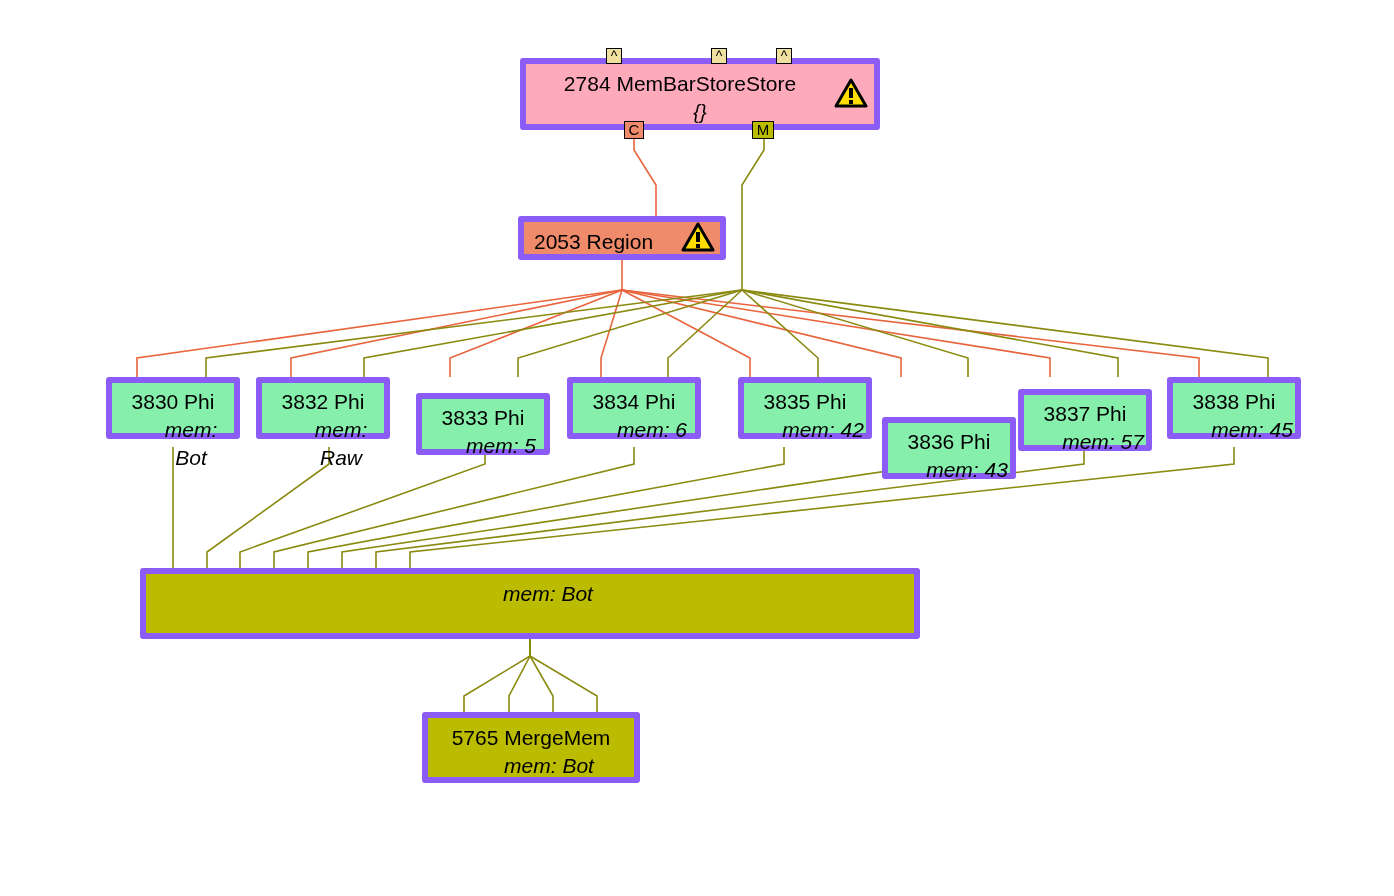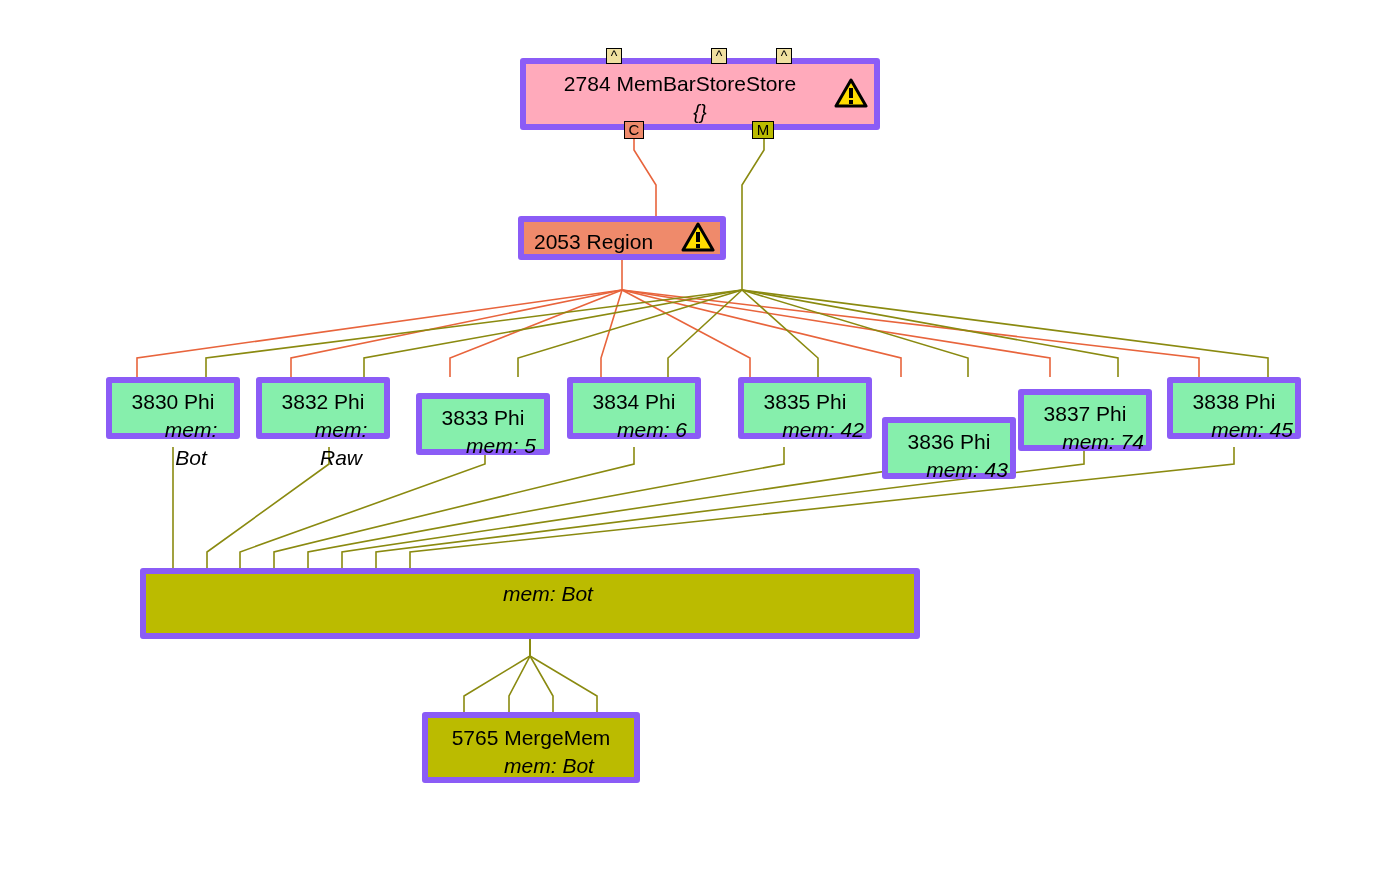--- a/index.html
+++ b/index.html
@@ -109,21 +109,21 @@
     <div class="node phi" style="left: 718px; top: 377px; margin-left: 20px;">
       <span class="l1">3835 Phi</span>
       <span class="l2">mem: 42</span>
     </div>
     <div class="node phi" style="left: 882px; top: 377px; margin-top: 40px;">
       <span class="l1">3836 Phi</span>
       <span class="l2">mem: 43</span>
     </div>
     <div class="node phi" style="left: 1018px; top: 389px;">
       <span class="l1">3837 Phi</span>
-      <span class="l2">mem: 74</span>
+      <span class="l2">mem: 57</span>
     </div>
     <div class="node phi" style="left: 1167px; top: 377px;">
       <span class="l1">3838 Phi</span>
       <span class="l2">mem: 45</span>
     </div>
   </div>
 
 <div class="node merge" style="left:140px; top:568px; width:780px; height:71px; padding-top:6px;">
   <span class="l2">mem: Bot</span>
 </div>

